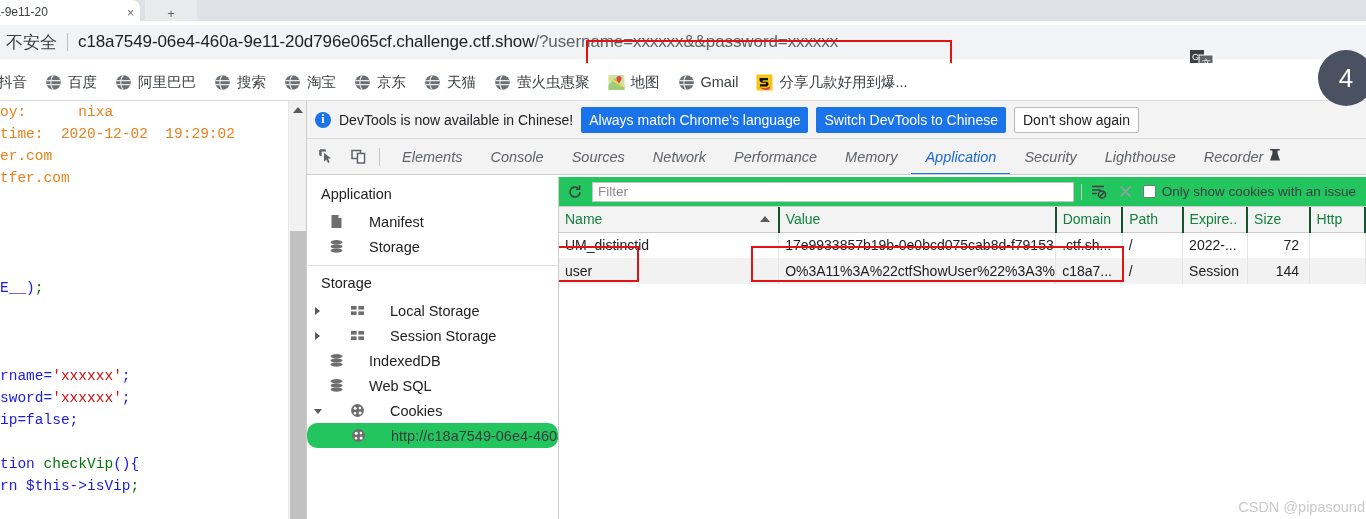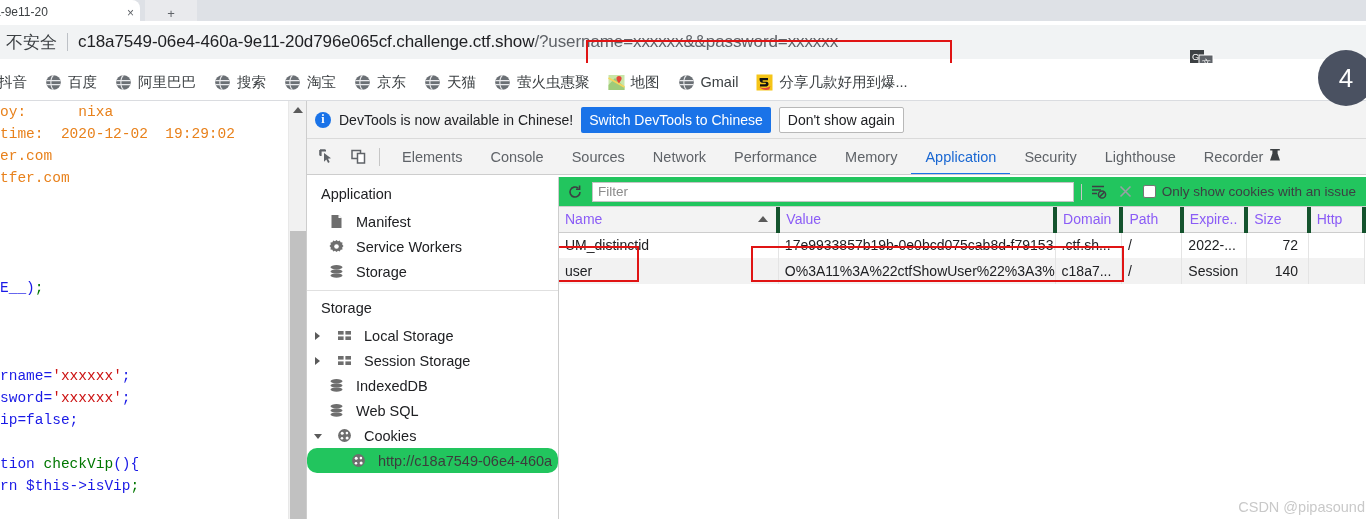--- a/index.html
+++ b/index.html
@@ -167,21 +167,21 @@
   .dt-sidebar {
     width: 252px; flex: none; background: #ffffff;
     border-right: 1px solid #cdcdcd; overflow: hidden; position: relative;
   }
   .sb-section-title {
     font-size: 14.5px; color: #202124; padding: 9px 0 7px 14px;
   }
   .sb-group-sep { height: 1px; background: #e0e0e0; margin: 6px 0 0 0; }
   .sb-item {
     display: flex; align-items: center; height: 25px;
-    padding-left: 22px; gap: 12px; font-size: 14.5px; color: #202124;
+    padding-left: 22px; gap: 25px; font-size: 14.5px; color: #202124;
     white-space: nowrap; cursor: pointer;
   }
   .sb-item.indent2 { padding-left: 44px; }
   .sb-item.selected { background: #22c55e; border-radius: 10px; }
   .sb-item.selected .sb-label { color: #3c3c3c; }
   .sb-twisty {
     width: 9px; flex: none; display: inline-block; position: relative;
     margin-left: -14px; margin-right: 1px;
   }
   .sb-twisty.closed::before {
@@ -216,22 +216,22 @@
     border-radius: 2px; flex: none;
   }
   .chk-label { font-size: 13.5px; color: #3c4043; }
 
   table.cookies {
     width: 100%; border-collapse: collapse; table-layout: fixed;
     font-size: 14px; color: #202124;
   }
   table.cookies th {
     background: #f3f3f3; font-weight: normal; text-align: left;
-    height: 25px; padding: 0 6px; border-right: 4px solid #14532d;
-    border-bottom: 1px solid #cdcdcd; color: #8b5cf6; font-size: 14px;
+    height: 25px; padding: 0 6px; border-right: 2px solid #14532d;
+    border-bottom: 1px solid #cdcdcd; color: #15803d; font-size: 14px;
     white-space: nowrap; overflow: hidden; position: relative;
   }
   table.cookies td {
     height: 26px; padding: 0 6px; border-right: 1px solid #e4e4e4;
     white-space: nowrap; overflow: hidden; font-size: 14px;
   }
   table.cookies td.num { text-align: right; padding-right: 10px; }
   tr.row-alt td { background: #f2f2f2; }
   .sort-caret {
     position: absolute; right: 8px; top: 9px;
@@ -376,20 +376,21 @@
   <div class="page-scrollbar">
     <div class="arrow-up"></div>
     <div class="thumb"></div>
   </div>
 
   <div class="devtools">
 
     <div class="dt-banner">
       <span class="info-dot">i</span>
       <span class="dt-banner-text">DevTools is now available in Chinese!</span>
+      <button class="btn-primary">Always match Chrome's language</button>
       <button class="btn-primary">Switch DevTools to Chinese</button>
       <button class="btn-plain">Don't show again</button>
     </div>
 
     <div class="dt-tabbar">
       <span class="dt-tool-ico">
         <svg width="17" height="17" viewBox="0 0 17 17">
           <path d="M2 2 h6 v1.6 H3.6 V8 H2 Z" fill="#5f6368"></path>
           <path d="M2 15 h6 v-1.6 H3.6 V9 H2 Z" fill="#5f6368" opacity="0"></path>
           <path d="M2 2 h5.5 M2 2 v5.5" stroke="#5f6368" stroke-width="1.6" fill="none"></path>
@@ -397,21 +398,21 @@
           <path d="M6 5 l7 5.2 -3 0.6 1.7 3.2 -1.6 0.9 -1.8 -3.3 -2.3 2.1 Z" fill="#5f6368"></path>
         </svg>
       </span>
       <span class="dt-tool-ico">
         <svg width="17" height="17" viewBox="0 0 17 17">
           <rect x="2" y="2.5" width="8.5" height="8" fill="none" stroke="#5f6368" stroke-width="1.5"></rect>
           <rect x="7.5" y="5.5" width="7" height="9.5" fill="#ffffff" stroke="#5f6368" stroke-width="1.5"></rect>
         </svg>
       </span>
       <span class="dt-vsep"></span>
-      <span id="dt-tabs" style="display:flex;align-items:center;">
+      <span id="dt-tabs" style="display:flex;align-items:center;font-style:italic;">
           <div class="dt-tab">
             <span>Elements</span>
           </div>
           <div class="dt-tab">
             <span>Console</span>
           </div>
           <div class="dt-tab">
             <span>Sources</span>
           </div>
           <div class="dt-tab">
@@ -445,27 +446,20 @@
 
       <div class="dt-sidebar">
         <div class="sb-section-title">Application</div>
         <div id="sb-app">
             <div class="sb-item">
               <svg class="sb-ico" viewBox="0 0 15 15">
         <path d="M2.5 1 h7 l3 3 v10 h-10 Z" fill="#6e6e6e"></path>
         <path d="M9.5 1 v3 h3 Z" fill="#ffffff"></path>
               </svg>
               <span class="sb-label">Manifest</span>
-            </div>
-            <div class="sb-item">
-              <svg class="sb-ico" viewBox="0 0 15 15">
-        <path d="M7.5 1 l1.5 1.2 1.8-0.7 0.8 1.8 1.9 0.3 -0.3 1.9 1.3 1.5 -1.3 1.5 0.3 1.9 -1.9 0.3 -0.8 1.8 -1.8-0.7 -1.5 1.2 -1.5-1.2 -1.8 0.7 -0.8-1.8 -1.9-0.3 0.3-1.9 -1.3-1.5 1.3-1.5 -0.3-1.9 1.9-0.3 0.8-1.8 1.8 0.7 Z" fill="#6e6e6e"></path>
-        <circle cx="7.5" cy="7.5" r="2.3" fill="#ffffff"></circle>
-              </svg>
-              <span class="sb-label">Service Workers</span>
             </div>
             <div class="sb-item">
               <svg class="sb-ico" viewBox="0 0 15 15">
         <ellipse cx="7.5" cy="3.2" rx="6" ry="2.1" fill="#6e6e6e"></ellipse>
         <ellipse cx="7.5" cy="7.4" rx="6" ry="2.1" fill="#6e6e6e"></ellipse>
         <ellipse cx="7.5" cy="11.6" rx="6" ry="2.1" fill="#6e6e6e"></ellipse>
               </svg>
               <span class="sb-label">Storage</span>
             </div>
           </div>
@@ -590,21 +584,21 @@
                 <td>2022-...</td>
                 <td class="num">72</td>
                 <td></td>
               </tr>
               <tr class="row-alt">
                 <td>user</td>
                 <td>O%3A11%3A%22ctfShowUser%22%3A3%...</td>
                 <td>c18a7...</td>
                 <td>/</td>
                 <td>Session</td>
-                <td class="num">140</td>
+                <td class="num">144</td>
                 <td></td>
               </tr>
             </tbody>
         </table>
 
         <div class="hl" style="left:-4px; top:69px; width:84px; height:36px;"></div>
         <div class="hl" style="left:192px; top:69px; width:373px; height:36px;"></div>
       </div>
     </div>
   </div>

